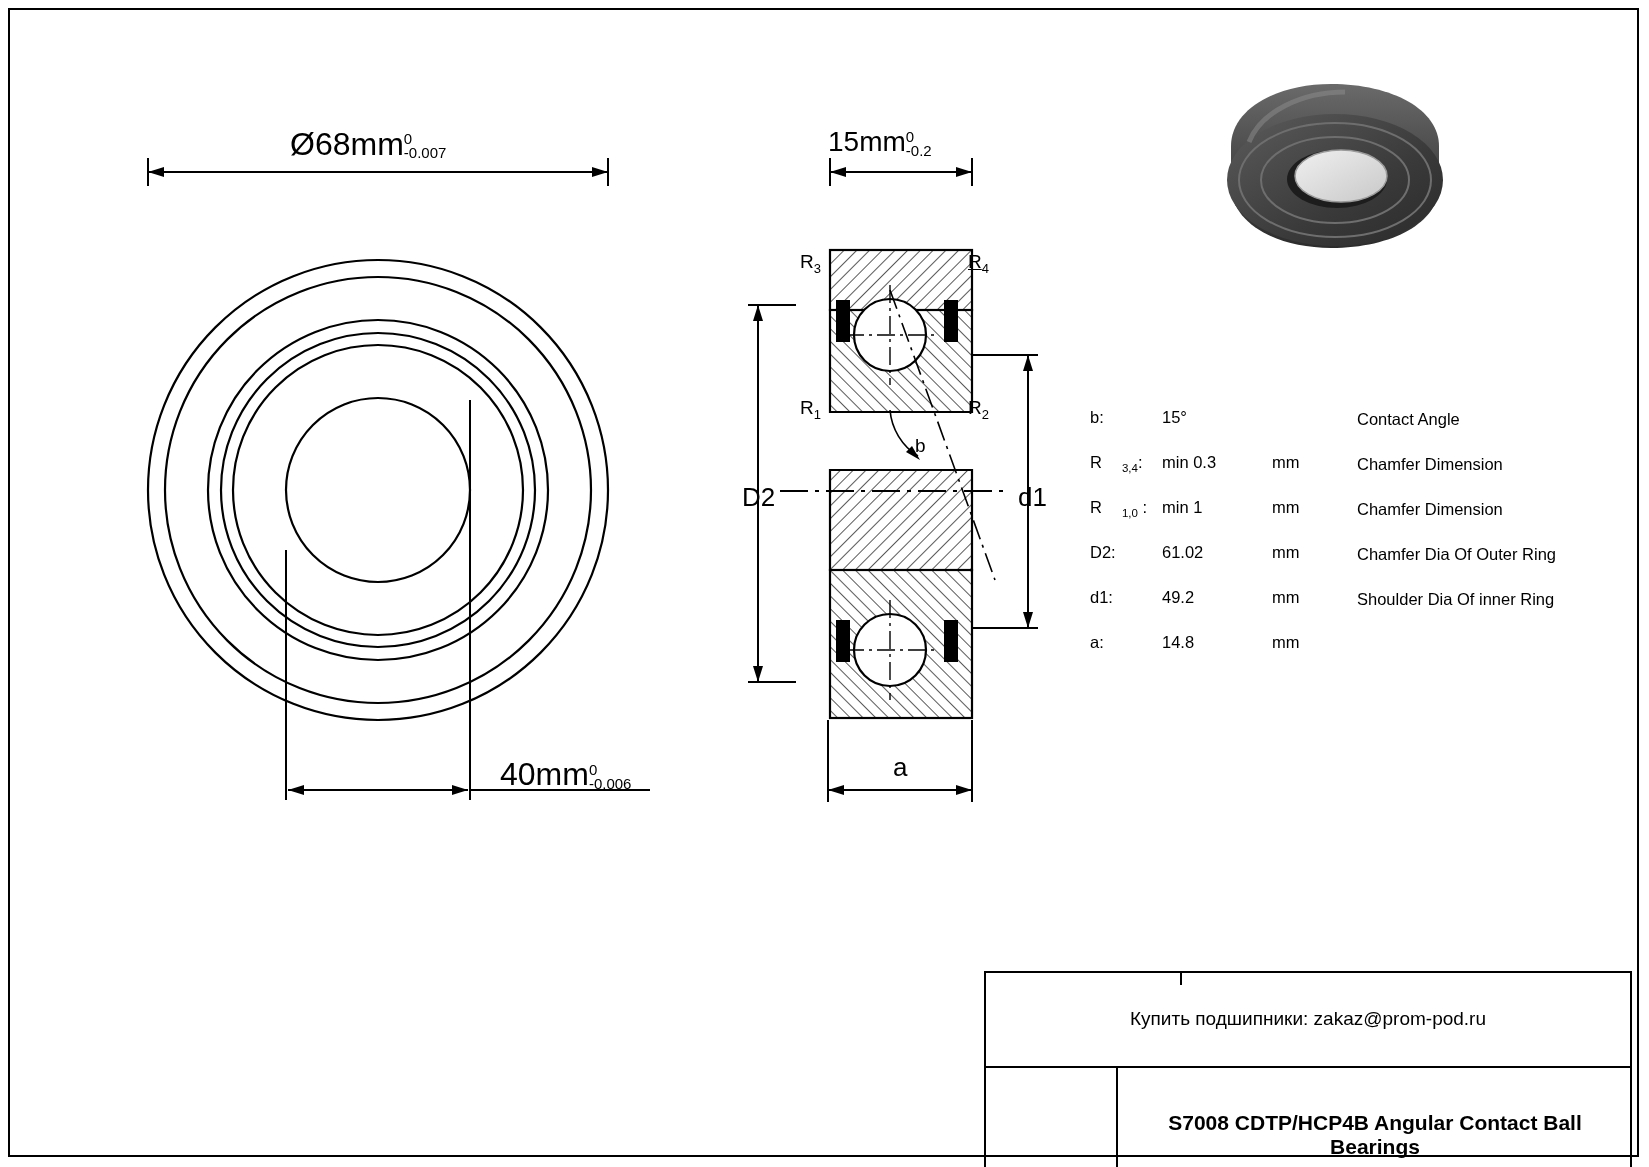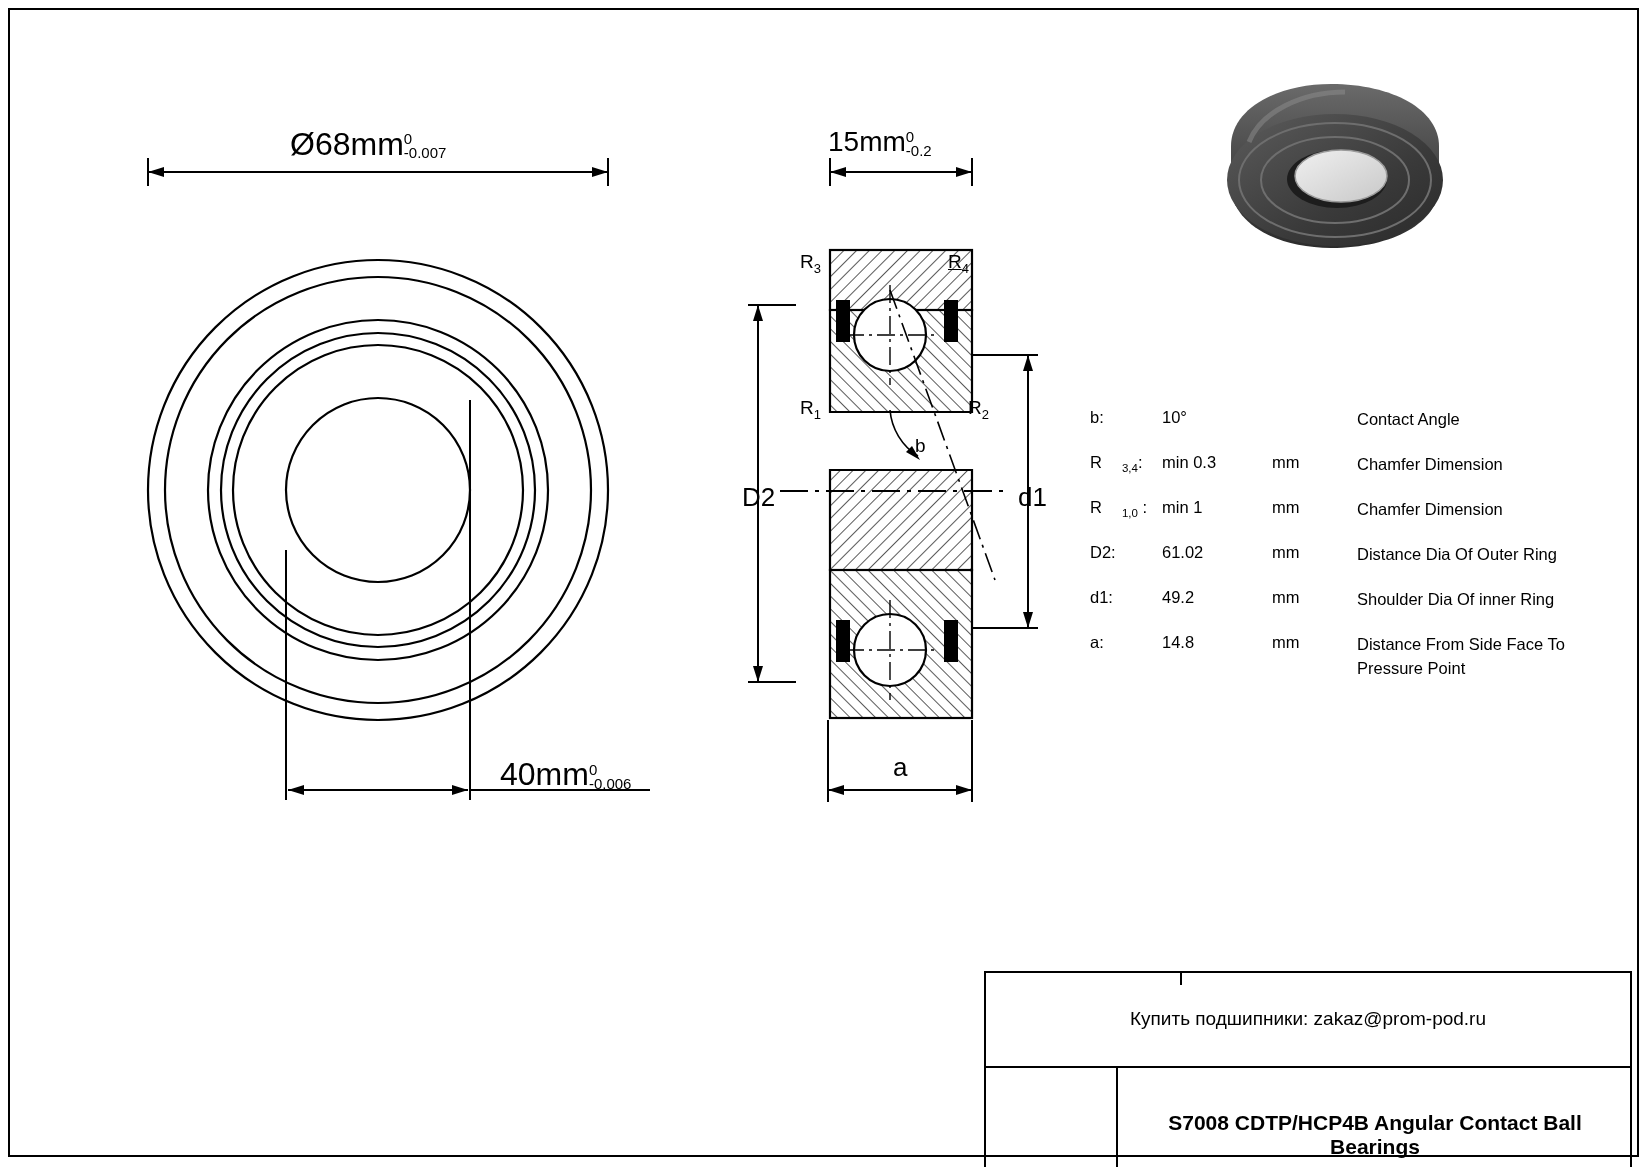--- a/index.html
+++ b/index.html
@@ -159,21 +159,21 @@
     <polygon points="88,640 104,635 104,645" fill="#000"></polygon>
     <polygon points="232,640 216,635 216,645" fill="#000"></polygon>
   </svg>
 </div>
 
 <div class="txt" id="dim-width">
   <span>15mm</span><span class="tolwrap"><span class="up">0</span><span class="dn">-0.2</span></span>
 </div>
 
 <div class="txt lbl" style="left:800px;top:243px;"><span>R</span><span class="lbl-sub">3</span></div>
-<div class="txt lbl" style="left:948px;top:243px;text-decoration:underline;"><span>R</span><span class="lbl-sub">4</span></div>
+<div class="txt lbl" style="left:968px;top:243px;text-decoration:underline;"><span>R</span><span class="lbl-sub">4</span></div>
 <div class="txt lbl" style="left:800px;top:389px;"><span>R</span><span class="lbl-sub">1</span></div>
 <div class="txt lbl" style="left:968px;top:389px;text-align:right;"><span>R</span><span class="lbl-sub">2</span></div>
 <div class="txt" style="left:742px;top:474px;font-size:26px;">D2</div>
 <div class="txt" style="left:1018px;top:474px;font-size:26px;">d1</div>
 <div class="txt" style="left:893px;top:744px;font-size:26px;">a</div>
 <div class="txt" style="left:915px;top:427px;font-size:19px;">b</div>
 
 <div class="photo">
   <svg width="260" height="250" viewBox="0 0 260 250">
     <defs>
@@ -203,53 +203,52 @@
     <ellipse cx="126" cy="126" rx="46" ry="26" fill="url(#gBore)"></ellipse>
     <ellipse cx="126" cy="126" rx="46" ry="26" fill="none" stroke="#9a9a9a" stroke-width="1.5"></ellipse>
 
     <path d="M34,92 C46,62 86,42 130,42" fill="none" stroke="#8d8d8d" stroke-width="5" opacity="0.5"></path>
   </svg>
 </div>
 
 <div class="spec">
   <div class="spec-row">
     <div class="spec-sym">b:</div>
-    <div class="spec-val">10°</div>
+    <div class="spec-val">15°</div>
     <div class="spec-unit"></div>
     <div class="spec-desc">Contact Angle</div>
   </div>
   <div class="spec-row">
     <div class="spec-sym"><span>R</span><span class="sub">3,4</span><span>:</span></div>
     <div class="spec-val">min  0.3</div>
     <div class="spec-unit">mm</div>
     <div class="spec-desc">Chamfer Dimension</div>
   </div>
   <div class="spec-row">
     <div class="spec-sym"><span>R</span><span class="sub">1,0</span><span> :</span></div>
     <div class="spec-val">min  1</div>
     <div class="spec-unit">mm</div>
     <div class="spec-desc">Chamfer Dimension</div>
   </div>
   <div class="spec-row">
     <div class="spec-sym">D2:</div>
     <div class="spec-val">61.02</div>
     <div class="spec-unit">mm</div>
-    <div class="spec-desc">Distance Dia Of Outer Ring</div>
+    <div class="spec-desc">Chamfer Dia Of Outer Ring</div>
   </div>
   <div class="spec-row">
     <div class="spec-sym">d1:</div>
     <div class="spec-val">49.2</div>
     <div class="spec-unit">mm</div>
     <div class="spec-desc">Shoulder Dia Of inner Ring</div>
   </div>
   <div class="spec-row">
     <div class="spec-sym">a:</div>
     <div class="spec-val">14.8</div>
     <div class="spec-unit">mm</div>
-    <div class="spec-desc">Distance From Side Face To Pressure Point</div>
   </div>
 </div>
 
 <div class="titleblock">
   <div class="tb-outer"></div>
   <div class="tb-line-h"></div>
   <div class="tb-line-v"></div>
   <div class="tb-tick"></div>
   <div class="tb-email">Купить подшипники: zakaz@prom-pod.ru</div>
   <div class="tb-partvalue">S7008 CDTP/HCP4B Angular Contact Ball Bearings</div>

